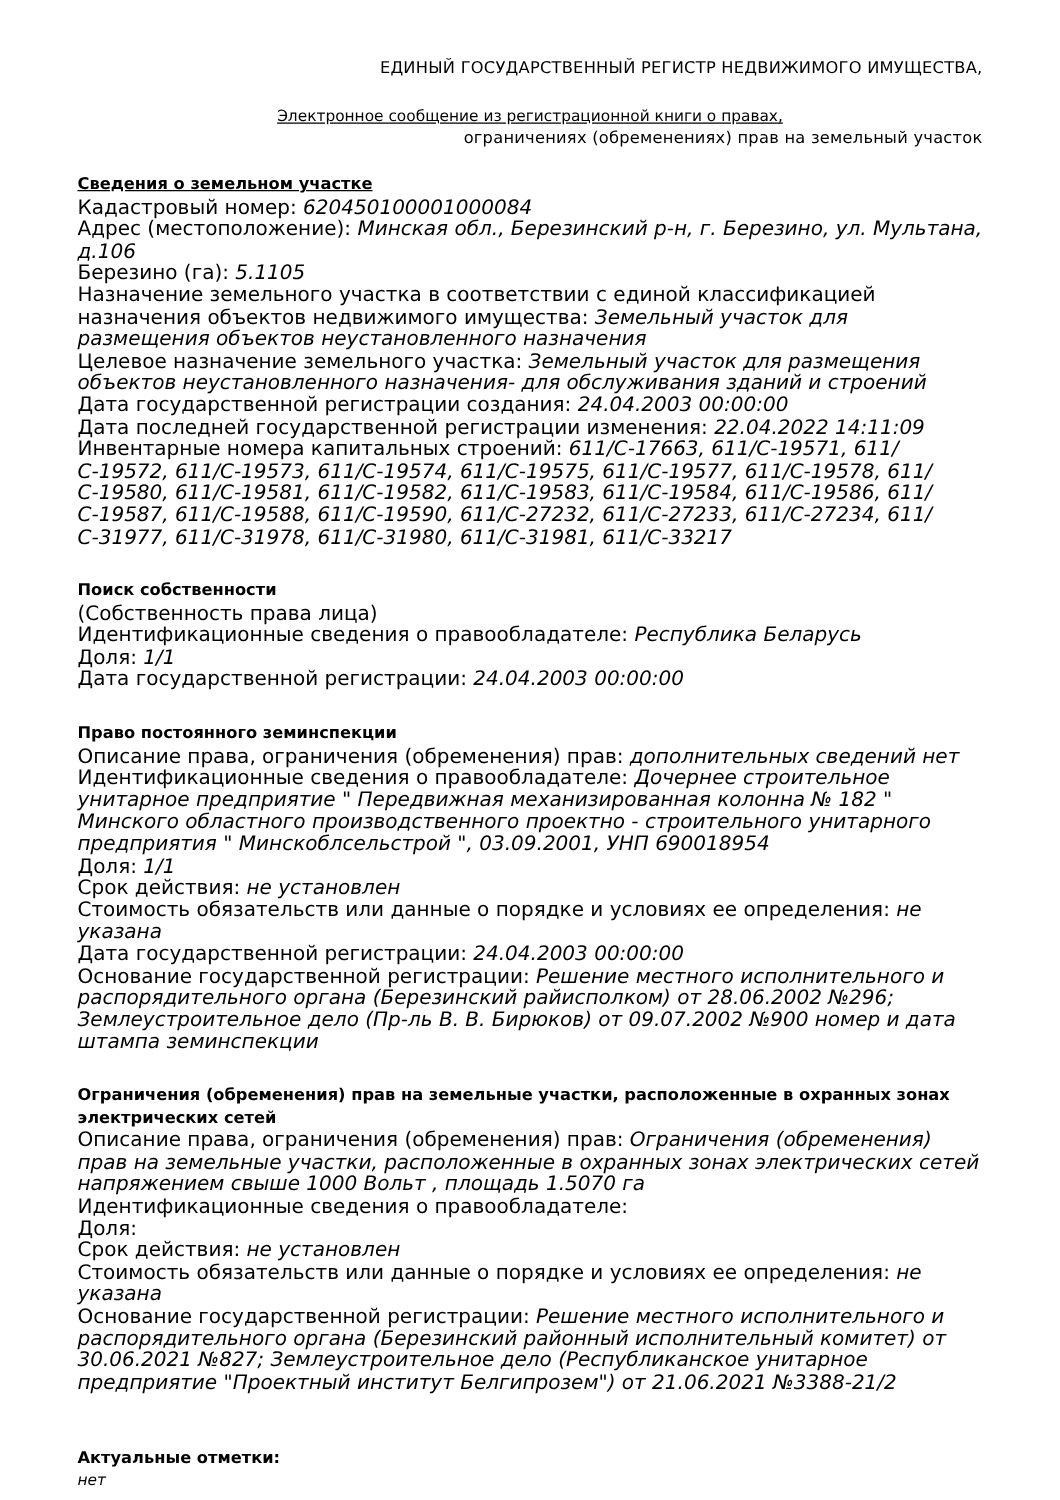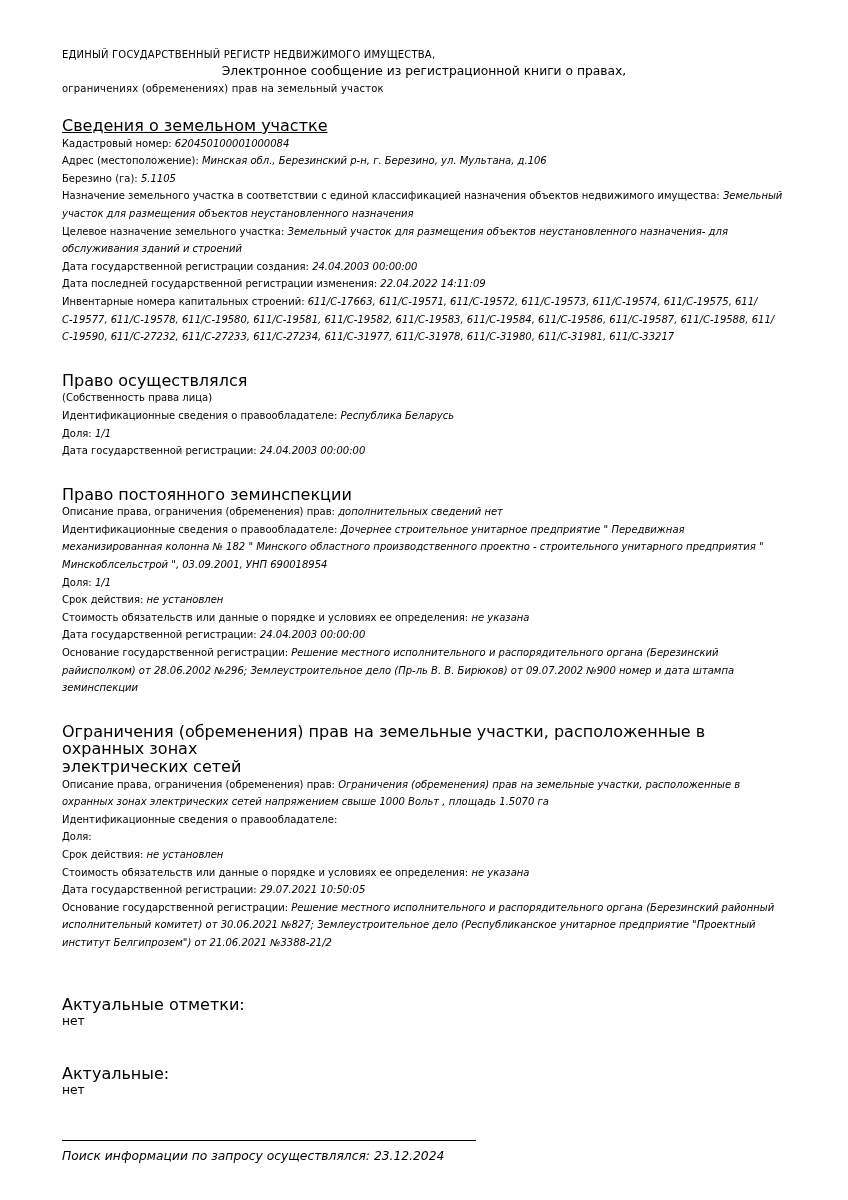--- a/index.html
+++ b/index.html
@@ -14,49 +14,52 @@
     color: #000000;
   }
   .page {
     width: 848px;
     min-height: 1200px;
     box-sizing: border-box;
     padding: 46px 62px 24px 62px;
     position: relative;
   }
   .doc-title {
-    text-align: left;
-    font-size: 10px;
+    text-align: right;
+    font-size: 13px;
     line-height: 17px;
     letter-spacing: 0.2px;
   }
   .doc-subtitle {
     text-align: center;
     font-size: 12.3px;
     line-height: 17px;
+    margin-top: 22px;
+    text-decoration: underline;
   }
   .section {
     margin-top: 20px;
   }
   .heading {
-    font-weight: normal;
-    font-size: 16px;
+    font-weight: bold;
+    font-size: 13px;
     line-height: 17.6px;
   }
   .heading.underline {
     text-decoration: underline;
   }
   .line {
-    font-size: 10px;
+    font-size: 16px;
     line-height: 17.6px;
   }
   .val {
     font-style: italic;
   }
   .plain-italic {
+    font-style: italic;
     font-size: 12.3px;
     line-height: 17.6px;
   }
   .gap-lg { height: 26px; }
   .gap-md { height: 18px; }
   .gap-sm { height: 8px; }
   .footer {
     margin-top: 40px;
   }
   .footer-rule {
@@ -124,21 +127,21 @@
 
     <div class="line">
       <span>Инвентарные номера капитальных строений:</span>
       <span class="val">611/С-17663, 611/С-19571, 611/С-19572, 611/С-19573, 611/С-19574, 611/С-19575, 611/С-19577, 611/С-19578, 611/С-19580, 611/С-19581, 611/С-19582, 611/С-19583, 611/С-19584, 611/С-19586, 611/С-19587, 611/С-19588, 611/С-19590, 611/С-27232, 611/С-27233, 611/С-27234, 611/С-31977, 611/С-31978, 611/С-31980, 611/С-31981, 611/С-33217</span>
     </div>
   </div>
 
   <div class="gap-lg"></div>
 
   <div>
-    <div class="heading">Право осуществлялся</div>
+    <div class="heading">Поиск собственности</div>
     <div class="line">(Собственность права лица)</div>
 
     <div class="line">
       <span>Идентификационные сведения о правообладателе:</span>
       <span class="val">Республика Беларусь</span>
     </div>
 
     <div class="line">
       <span>Доля:</span>
       <span class="val">1/1</span>
@@ -215,24 +218,20 @@
     <div class="line">
       <span>Срок действия:</span>
       <span class="val">не установлен</span>
     </div>
 
     <div class="line">
       <span>Стоимость обязательств или данные о порядке и условиях ее определения:</span>
       <span class="val">не указана</span>
     </div>
 
-    <div class="line">
-      <span>Дата государственной регистрации:</span>
-      <span class="val">29.07.2021 10:50:05</span>
-    </div>
 
     <div class="line">
       <span>Основание государственной регистрации:</span>
       <span class="val">Решение местного исполнительного и распорядительного органа (Березинский районный исполнительный комитет) от 30.06.2021 №827; Землеустроительное дело (Республиканское унитарное предприятие "Проектный институт Белгипрозем") от 21.06.2021 №3388-21/2</span>
     </div>
   </div>
 
   <div class="gap-lg"></div>
   <div class="gap-md"></div>
 

